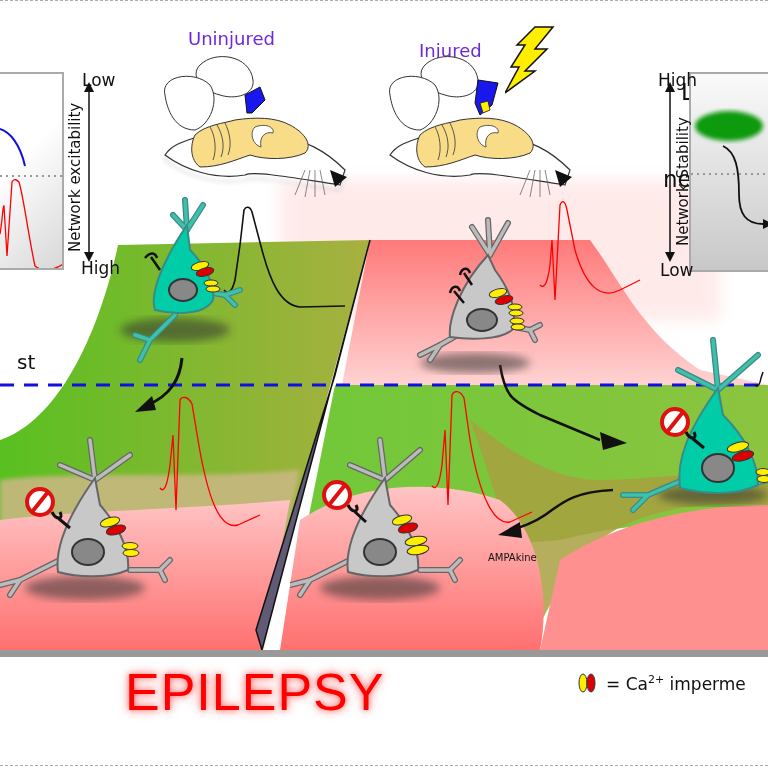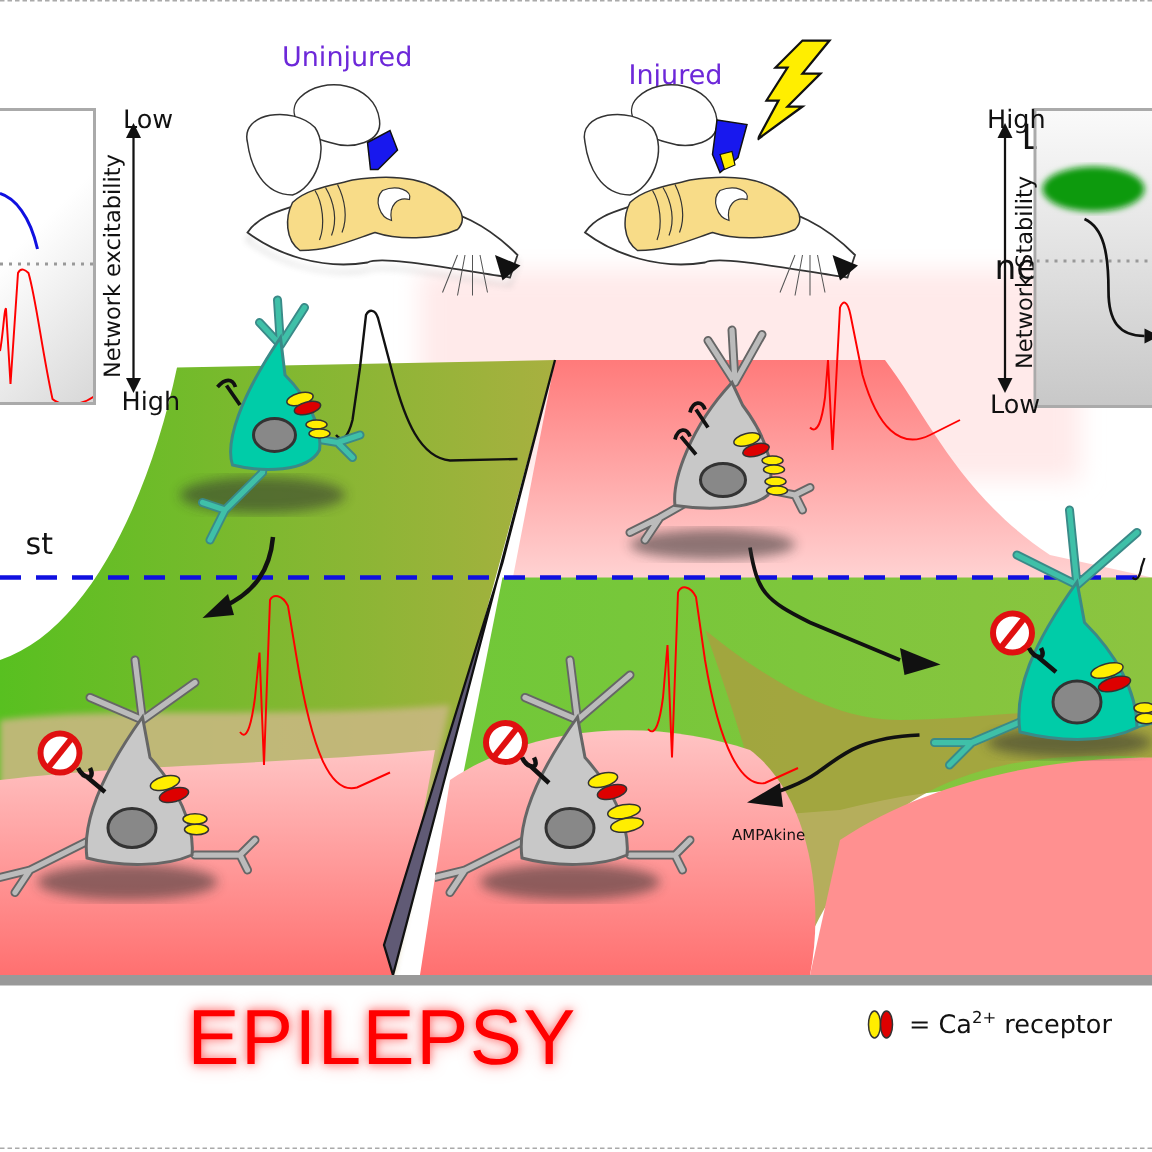--- a/index.html
+++ b/index.html
@@ -251,15 +251,15 @@
 <div class="abs st-label" style="left:17px;top:350px">st</div>
 <div class="abs ampakine" style="left:488px;top:552px">AMPAkine</div>
 <div class="abs epilepsy" style="left:125px;top:662px">EPILEPSY</div>
 
 <div class="abs" style="left:576px;top:668px">
   <div class="legend-row" style="height:30px">
     <svg width="22" height="22" viewBox="0 0 22 22">
       <ellipse cx="7" cy="11" rx="4" ry="9" fill="#ffee00" stroke="#333" stroke-width="1"></ellipse>
       <ellipse cx="15" cy="11" rx="4" ry="9" fill="#dd0000" stroke="#333" stroke-width="1"></ellipse>
     </svg>
-    <span style="margin-left:8px"><span>= Ca</span><sup>2+</sup><span> receptor</span></span>
+    <span style="margin-left:8px"><span>= Ca</span><sup>2+</sup><span> imperme</span></span>
   </div>
 </div>
 
 </body></html>

